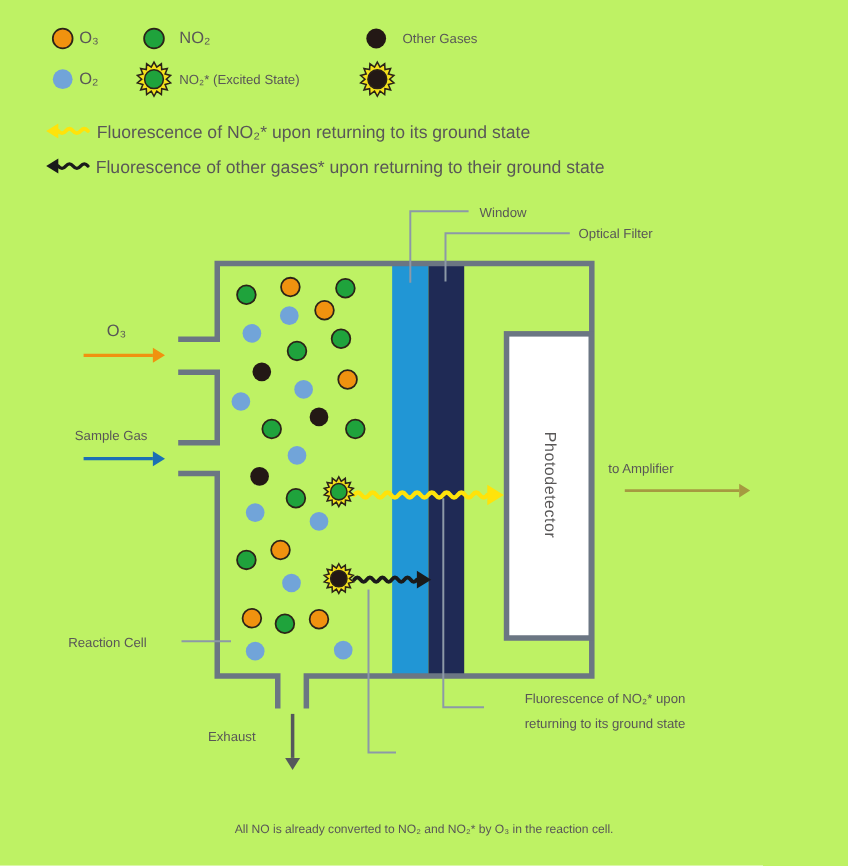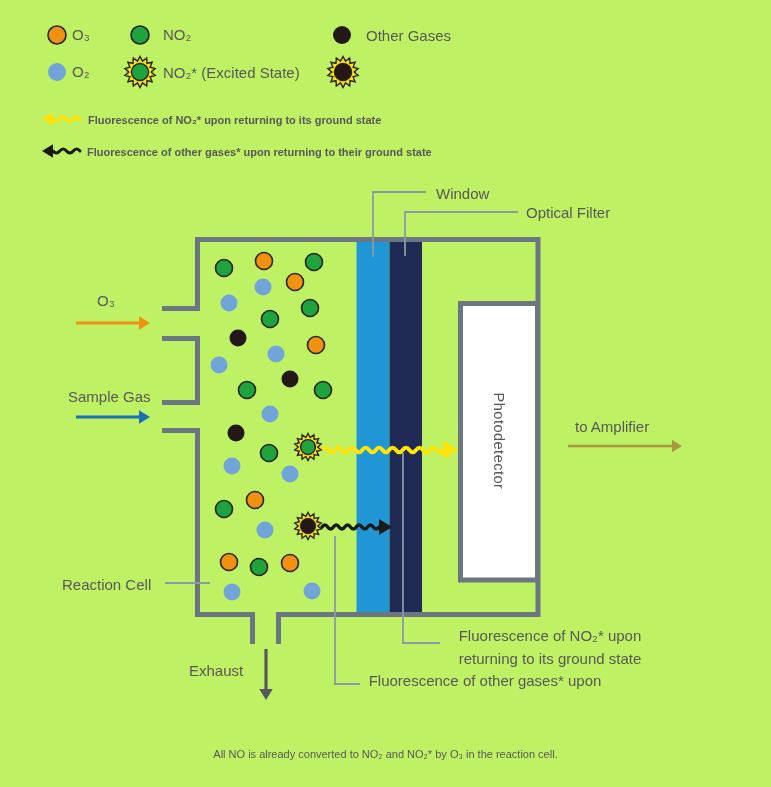--- a/index.html
+++ b/index.html
@@ -9,23 +9,23 @@
     --yellow:#FFE30A; --black:#1A1A1A; --olive:#A59A40; --sample:#1B6FB5;
     --exhaust:#55585C; --spike:#F5E21B; --outline:#2B2318;
   }
   html,body{margin:0;padding:0;background:#fff;}
   #stage{
     position:relative; width:771px; height:787px; background:#bef264;
     font-family:"Liberation Sans","DejaVu Sans",sans-serif; color:var(--text);
     overflow:hidden;
   }
   #diagram-svg{position:absolute;left:0;top:0;}
-  .lbl{position:absolute; white-space:nowrap; font-size:15px; line-height:17px; color:var(--text);}
+  .lbl{position:absolute; white-space:nowrap; font-size:12px; line-height:17px; color:var(--text);}
   .lg{font-size:15px;}
-  .sm{font-size:11px;font-weight:bold;}
+  .sm{font-size:16px;}
   .block{white-space:normal; text-align:center; line-height:23px;}
   .vert{
     position:absolute; left:499px; top:441px;
     transform:translate(-50%,-50%) rotate(90deg);
     font-size:14.5px; letter-spacing:0.5px; white-space:nowrap;
   }
   .caption{position:absolute; left:0; top:748px; width:771px; text-align:center; font-size:11px;}
 </style>
 </head>
 <body>
@@ -145,26 +145,25 @@
   <div class="lbl lg" style="left:72px;top:63px">O₂</div>
   <div class="lbl" style="left:163px;top:64px">NO₂* (Excited State)</div>
   <div class="lbl sm" style="left:88px;top:112px">Fluorescence of NO₂* upon returning to its ground state</div>
   <div class="lbl sm" style="left:87px;top:144px">Fluorescence of other gases* upon returning to their ground state</div>
 
   <div class="lbl" style="left:436px;top:185px">Window</div>
   <div class="lbl" style="left:526px;top:204px">Optical Filter</div>
   <div class="lbl lg" style="left:97px;top:292px">O₃</div>
   <div class="lbl" style="left:68px;top:388px">Sample Gas</div>
   <div class="vert">Photodetector</div>
-  <div class="lbl" style="left:575px;top:418px">to Amplifier</div>
+  <div class="lbl" style="left:553px;top:418px">to Amplifier</div>
   <div class="lbl" style="left:62px;top:576px">Reaction Cell</div>
   <div class="lbl" style="left:189px;top:662px">Exhaust</div>
 
   <div class="lbl block" style="left:430px;top:624px;width:240px">
     <div>Fluorescence of NO₂* upon</div>
     <div>returning to its ground state</div>
   </div>
   <div class="lbl block" style="left:355px;top:669px;width:260px">
-    <div>Fluorescence of other gases* upon</div>
   </div>
 
   <div class="caption">All NO is already converted to NO₂ and NO₂* by O₃ in the reaction cell.</div>
 </div>
 
 </body></html>

